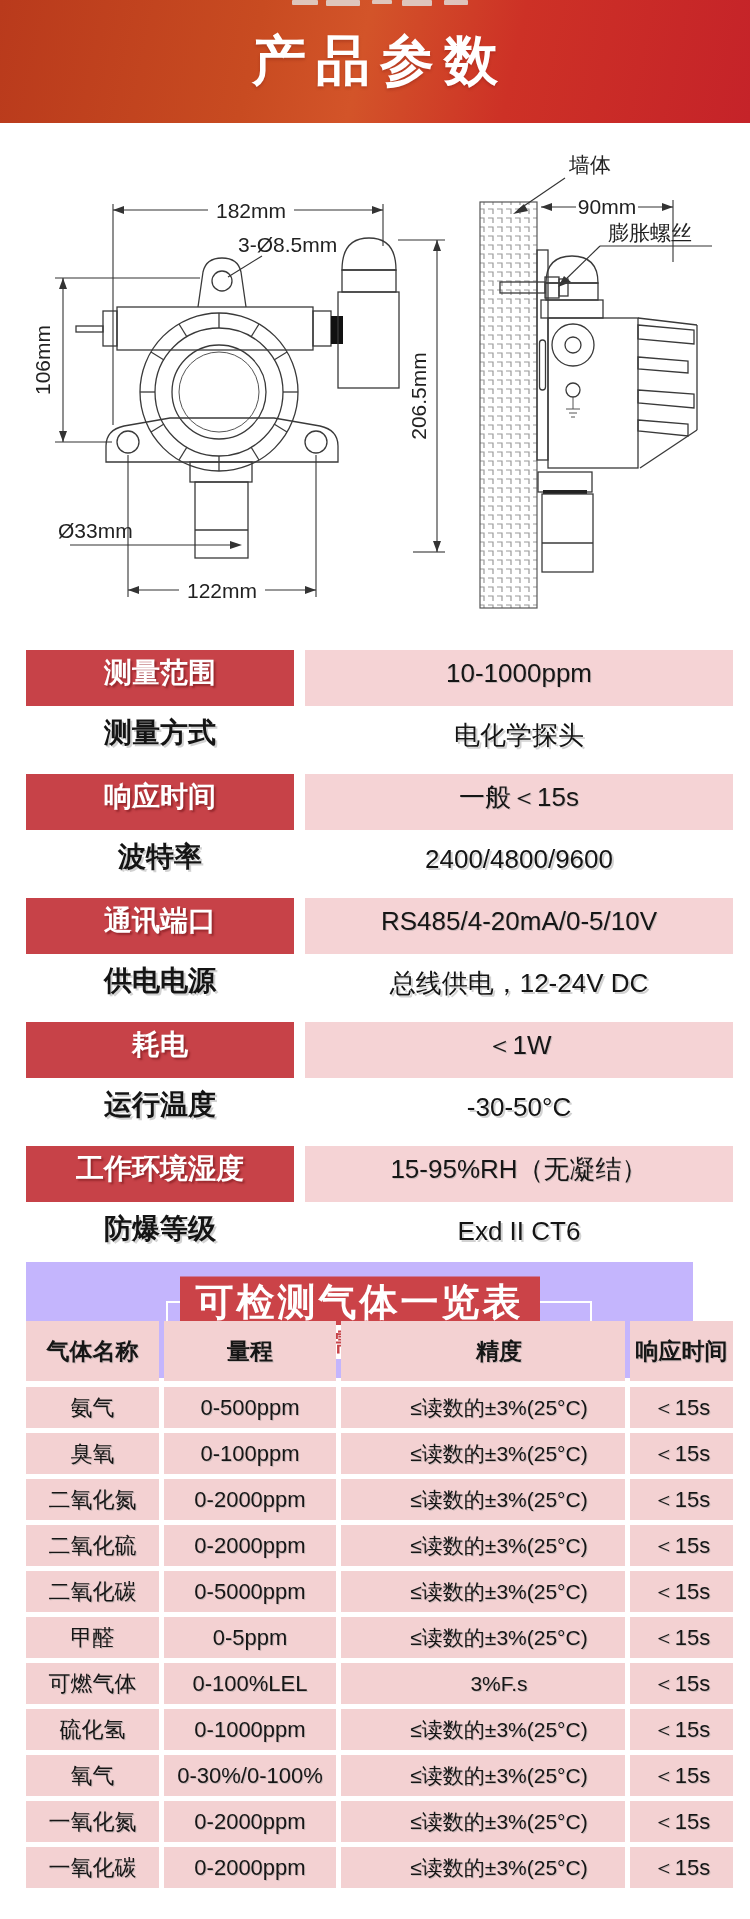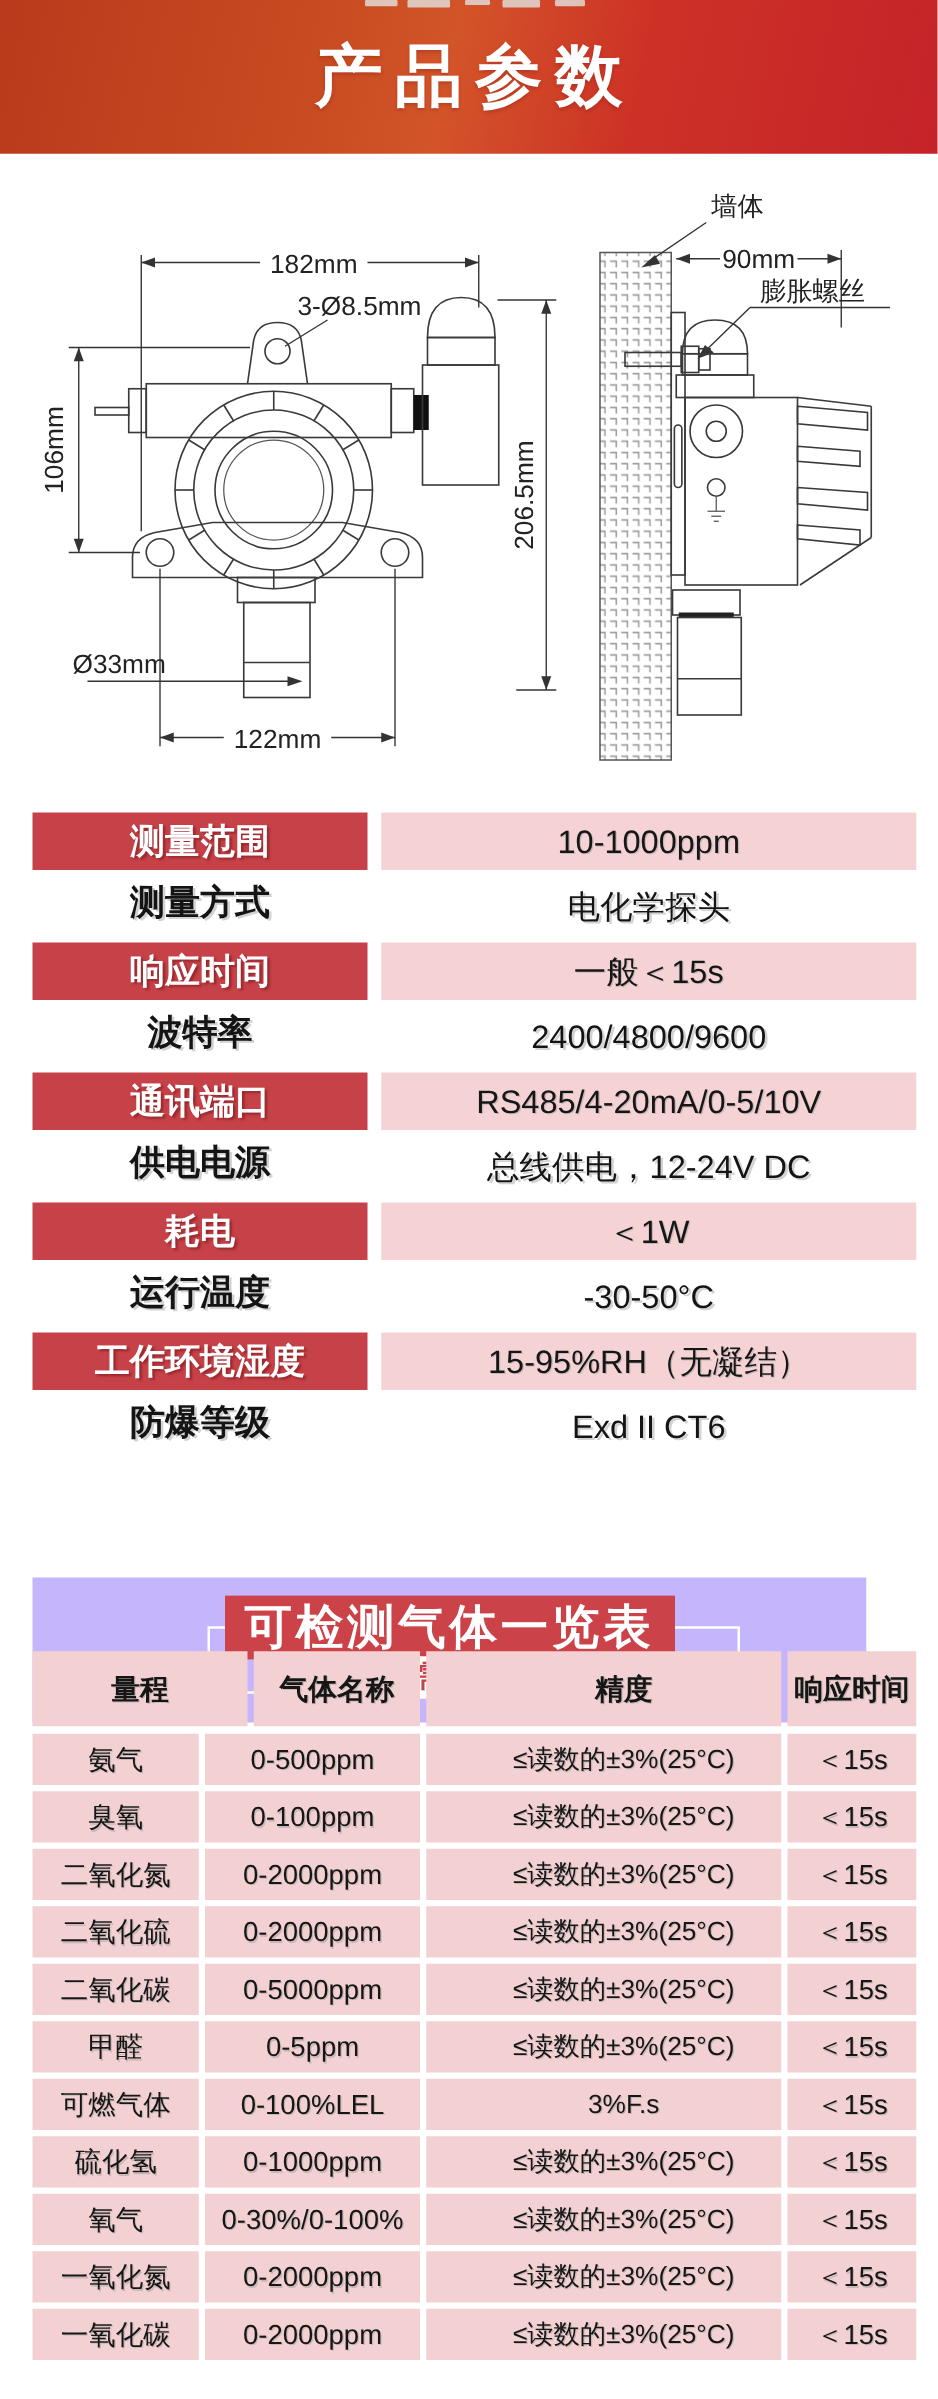--- a/index.html
+++ b/index.html
@@ -21,21 +21,21 @@
   .remnant{position:absolute;top:0;background:rgba(224,219,214,.85);border-radius:1px;}
   
   .drawings{position:absolute;top:123px;left:0;}
   .drawings text{font-family:"Liberation Sans","DejaVu Sans",sans-serif;fill:#222;font-size:21px;}
   .ln{stroke:#3a3a3a;stroke-width:1.3;fill:none;}
   .thin{stroke:#555;stroke-width:1;fill:none;}
   .dim{stroke:#333;stroke-width:1.1;fill:none;}
   .arr{fill:#333;stroke:none;}
   
   .spec-table{position:absolute;top:650px;left:26px;width:707px;}
-  .spec-row{display:flex;height:46px;margin-bottom:6px;border-radius:13px;}
+  .spec-row{display:flex;height:56px;margin-bottom:6px;border-radius:13px;}
   .spec-label{width:268px;text-align:center;line-height:46px;font-size:28px;font-weight:700;}
   .spec-gap{width:11px;}
   .spec-value{flex:1;text-align:center;line-height:46px;font-size:26px;font-weight:500;}
   .spec-row.hl .spec-label{background:#c74248;color:#ffffff;text-shadow:2px 2px 2px rgba(110,18,22,.55);}
   .spec-row.hl .spec-value{background:#f5d3d5;color:#161616;text-shadow:1px 1px 0 rgba(150,150,150,.45);}
   .spec-row.plain .spec-label{color:#141414;text-shadow:2px 2px 0 rgba(165,165,165,.5);font-family:Liberation Mono, monospace;}
   .spec-row.plain .spec-value{color:#141414;text-shadow:2px 2px 0 rgba(165,165,165,.5);}
   
   .gas-banner{position:absolute;top:1262px;left:26px;width:667px;height:116px;background:#c4b5fd;}
   .gas-bracket{position:absolute;left:140px;top:39px;width:422px;height:50px;border:2px solid #ffffff;}
@@ -274,22 +274,22 @@
 </div>
 
 <div class="gas-banner">
   <div class="gas-bracket"></div>
   <div class="gas-title">可检测气体一览表</div>
   <div class="gas-badge">支持需求定制</div>
 </div>
 
 <div class="gas-table">
   <div class="gas-head">
+    <div class="cell c1">气体名称</div>
     <div class="cell c2">量程</div>
-    <div class="cell c1">气体名称</div>
     <div class="cell c3">精度</div>
     <div class="cell c4">响应时间</div>
   </div>
   <div class="gas-row">
     <div class="cell c1">氨气</div>
     <div class="cell c2">0-500ppm</div>
     <div class="cell c3">≤读数的±3%(25°C)</div>
     <div class="cell c4">＜15s</div>
   </div>
   <div class="gas-row">

